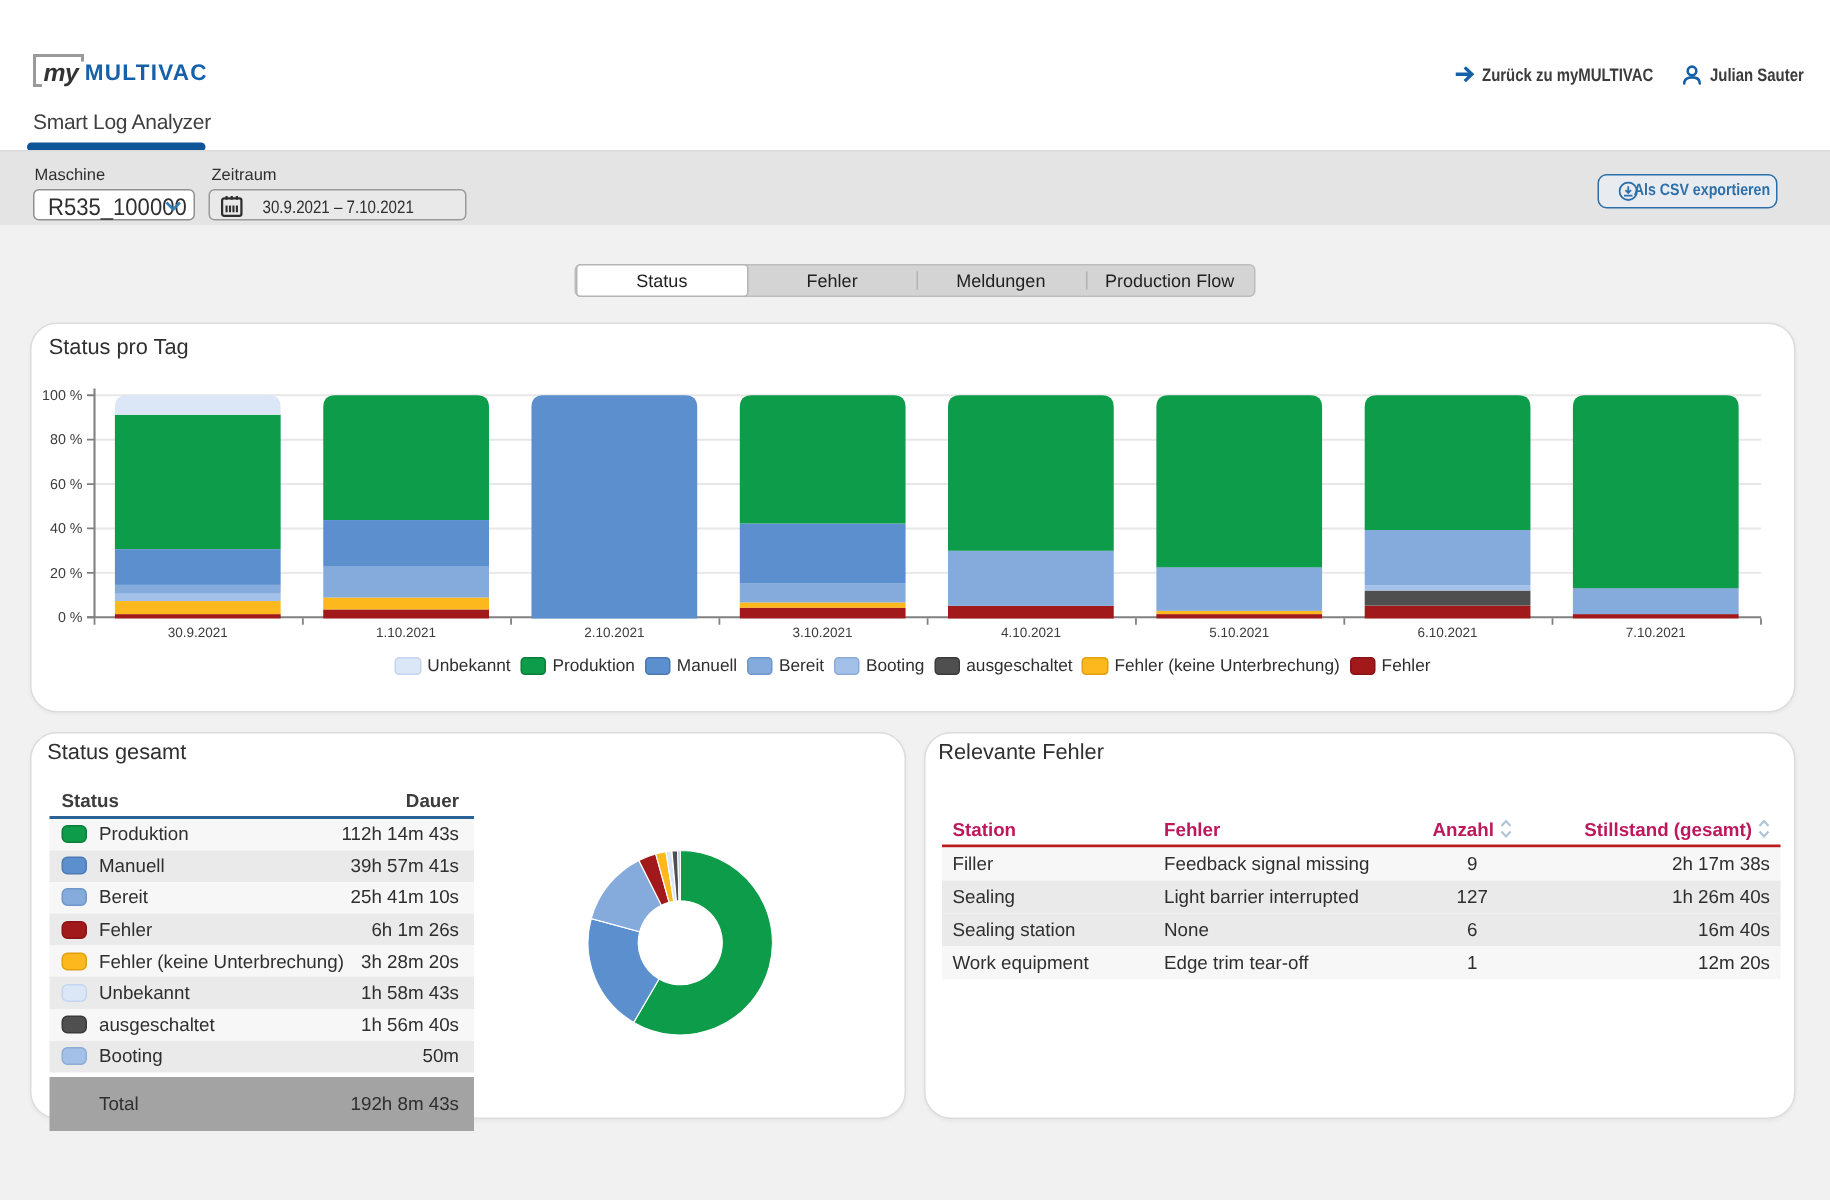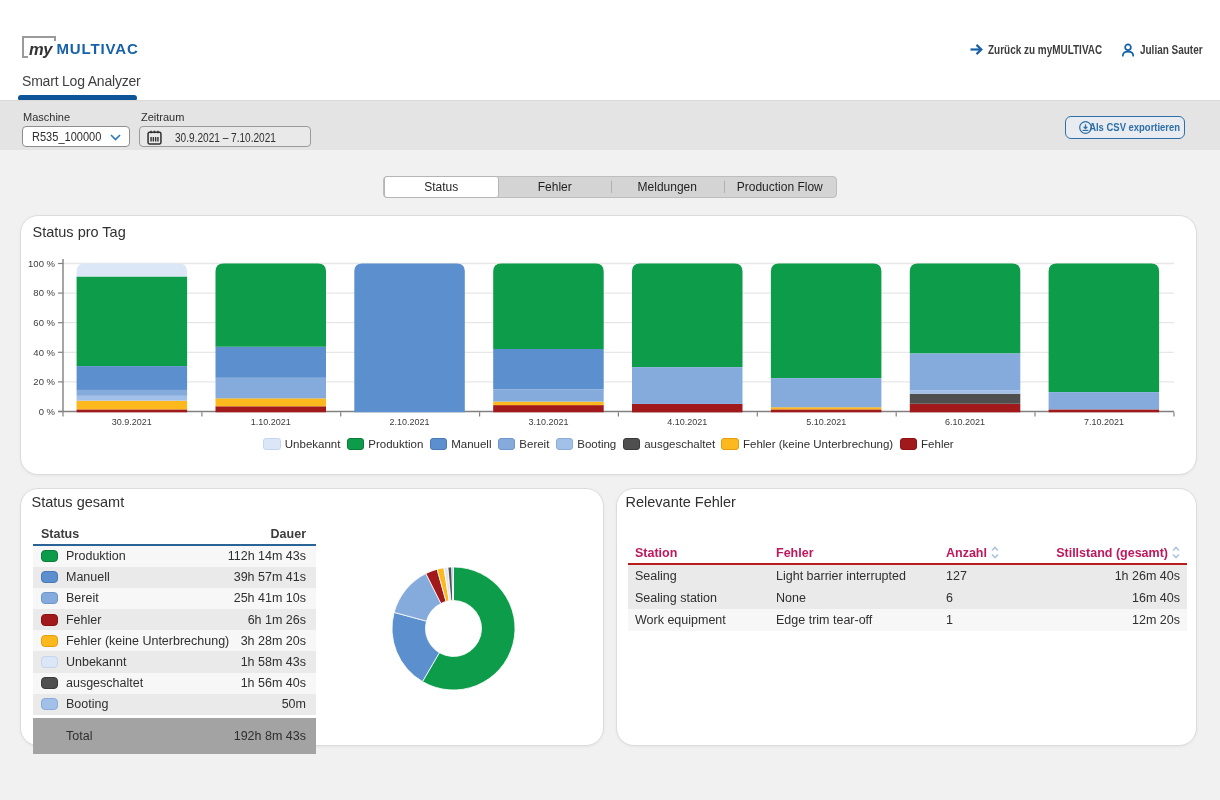--- a/index.html
+++ b/index.html
@@ -11,21 +11,21 @@
   letter-spacing:-0.3px; background:#fff; padding:0 5px 4px 1px; }
 .logo-mv { left:56.5px; top:41px; font-size:15px; line-height:15px; font-weight:bold; color:#1661a9;
   letter-spacing:0.85px; }
 .sla { left:22px; top:73px; font-size:14px; letter-spacing:-0.2px; color:#3f3f3f; }
 .tabbar { left:18px; top:95px; width:119px; height:6px; background:#0d5499; border-radius:3px; }
 .hlink { position:absolute; font-size:12px; font-weight:bold; color:#3c3c3c; white-space:nowrap;
   transform:scaleX(0.83); transform-origin:left; }
 .fbar { left:0; top:100px; width:1220px; height:50px; background:#e4e4e4; border-top:1px solid #dadada; }
 .flab { position:absolute; font-size:11px; color:#2f2f2f; top:10px; }
 .sel { position:absolute; left:22px; top:25px; width:108px; height:21px; background:#fff;
-  border:1px solid #8f8f8f; border-radius:4px; font-size:12px; color:#2f2f2f; }
+  border:1px solid #8f8f8f; border-radius:4px; font-size:16px; color:#2f2f2f; }
 .sel span { position:absolute; left:9px; top:3px; display:inline-block; transform:scaleX(0.92); transform-origin:left; }
 .dat { position:absolute; left:139px; top:25px; width:172px; height:21px; background:#e9e9e9;
   border:1px solid #9a9a9a; border-radius:4px; font-size:12px; color:#2f2f2f; }
 .dat span { position:absolute; left:35px; top:3.5px; display:inline-block; white-space:nowrap;
   transform:scaleX(0.84); transform-origin:left; }
 .csv { position:absolute; left:1065px; top:15px; width:120px; height:23px; border:1.5px solid #2d6fa8;
   border-radius:6px; color:#2d6fa8; background:#e8ecf1; }
 .csv b { position:absolute; left:16px; right:0; top:4px; text-align:center; font-size:11px; white-space:nowrap;
   display:block; transform:scaleX(0.86); }
 .seg { left:383px; top:176px; width:454px; height:22px; background:#d4d4d4; border:1px solid #bdbdbd;
@@ -48,21 +48,21 @@
 .odd { background:#f7f7f7; }
 .even { background:#eaeaea; }
 .total { background:#a3a3a3; height:36px; margin-top:2.5px; }
 .chip2 { width:16.6px; height:12px; border-radius:4px; border:1px solid; margin-right:8.4px; flex:none; }
 .rtab { position:absolute; left:11px; top:57px; width:559px; font-size:12.5px; color:#2f2f2f; }
 .rhead { display:flex; font-weight:bold; color:#be185d; height:18.5px; border-bottom:2px solid #b91c1c; }
 .rrow { display:flex; height:22px; align-items:center; white-space:nowrap; }
 .rhead, .rrow { padding:0 7px; }
 .c1 { width:141px; }
 .c2 { width:170px; }
-.c3 { width:71px; text-align:left; }
+.c3 { width:71px; text-align:center; }
 .c4 { flex:1; text-align:right; }
 </style></head>
 <body>
 <div class="abs hdr"></div>
 <div class="abs logo-box"></div>
 <div class="abs logo-my">my</div>
 <div class="abs logo-mv">MULTIVAC</div>
 <div class="abs sla">Smart Log Analyzer</div>
 <div class="abs tabbar"></div>
 <svg width="13" height="11" viewBox="0 0 13 11" style="position:absolute;left:970px;top:44px">
@@ -267,20 +267,26 @@
         <span class="c2">Fehler</span>
         <span class="c3">Anzahl<svg width="8" height="13" viewBox="0 0 8 13" style="vertical-align:-2px;margin-left:4px">
             <path d="M1 4.6 L4 1.4 L7 4.6" fill="none" stroke="#aec4d9" stroke-width="1.5"></path>
             <path d="M1 8.4 L4 11.6 L7 8.4" fill="none" stroke="#aec4d9" stroke-width="1.5"></path>
           </svg></span>
         <span class="c4">Stillstand (gesamt)<svg width="8" height="13" viewBox="0 0 8 13" style="vertical-align:-2px;margin-left:4px">
             <path d="M1 4.6 L4 1.4 L7 4.6" fill="none" stroke="#aec4d9" stroke-width="1.5"></path>
             <path d="M1 8.4 L4 11.6 L7 8.4" fill="none" stroke="#aec4d9" stroke-width="1.5"></path>
           </svg></span>
       </div>
+<div class="rrow odd">
+        <span class="c1">Filler</span>
+        <span class="c2">Feedback signal missing</span>
+        <span class="c3">9</span>
+        <span class="c4">2h 17m 38s</span>
+      </div>
 <div class="rrow even">
         <span class="c1">Sealing</span>
         <span class="c2">Light barrier interrupted</span>
         <span class="c3">127</span>
         <span class="c4">1h 26m 40s</span>
       </div>
 <div class="rrow even">
         <span class="c1">Sealing station</span>
         <span class="c2">None</span>
         <span class="c3">6</span>

